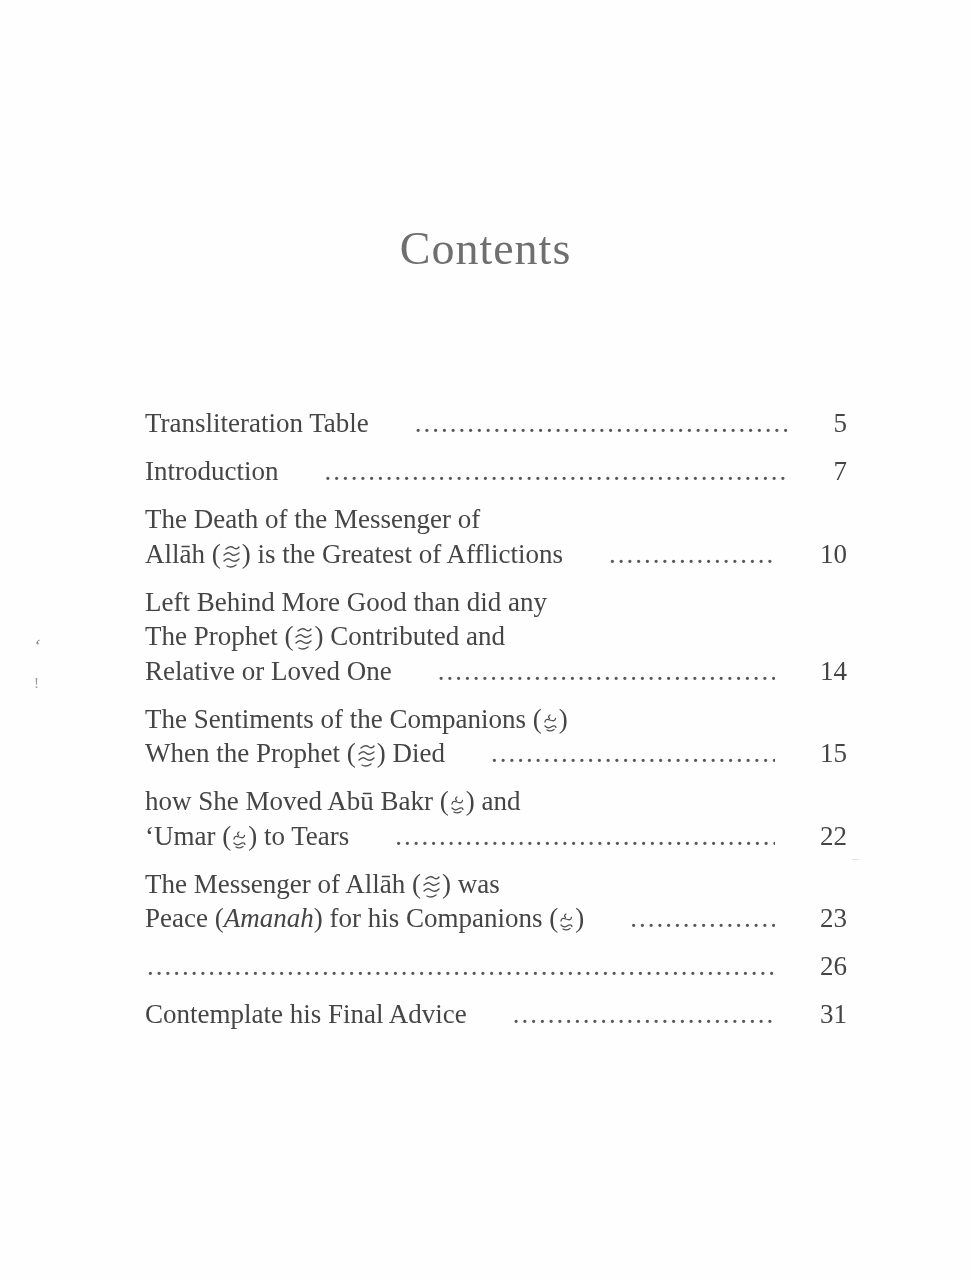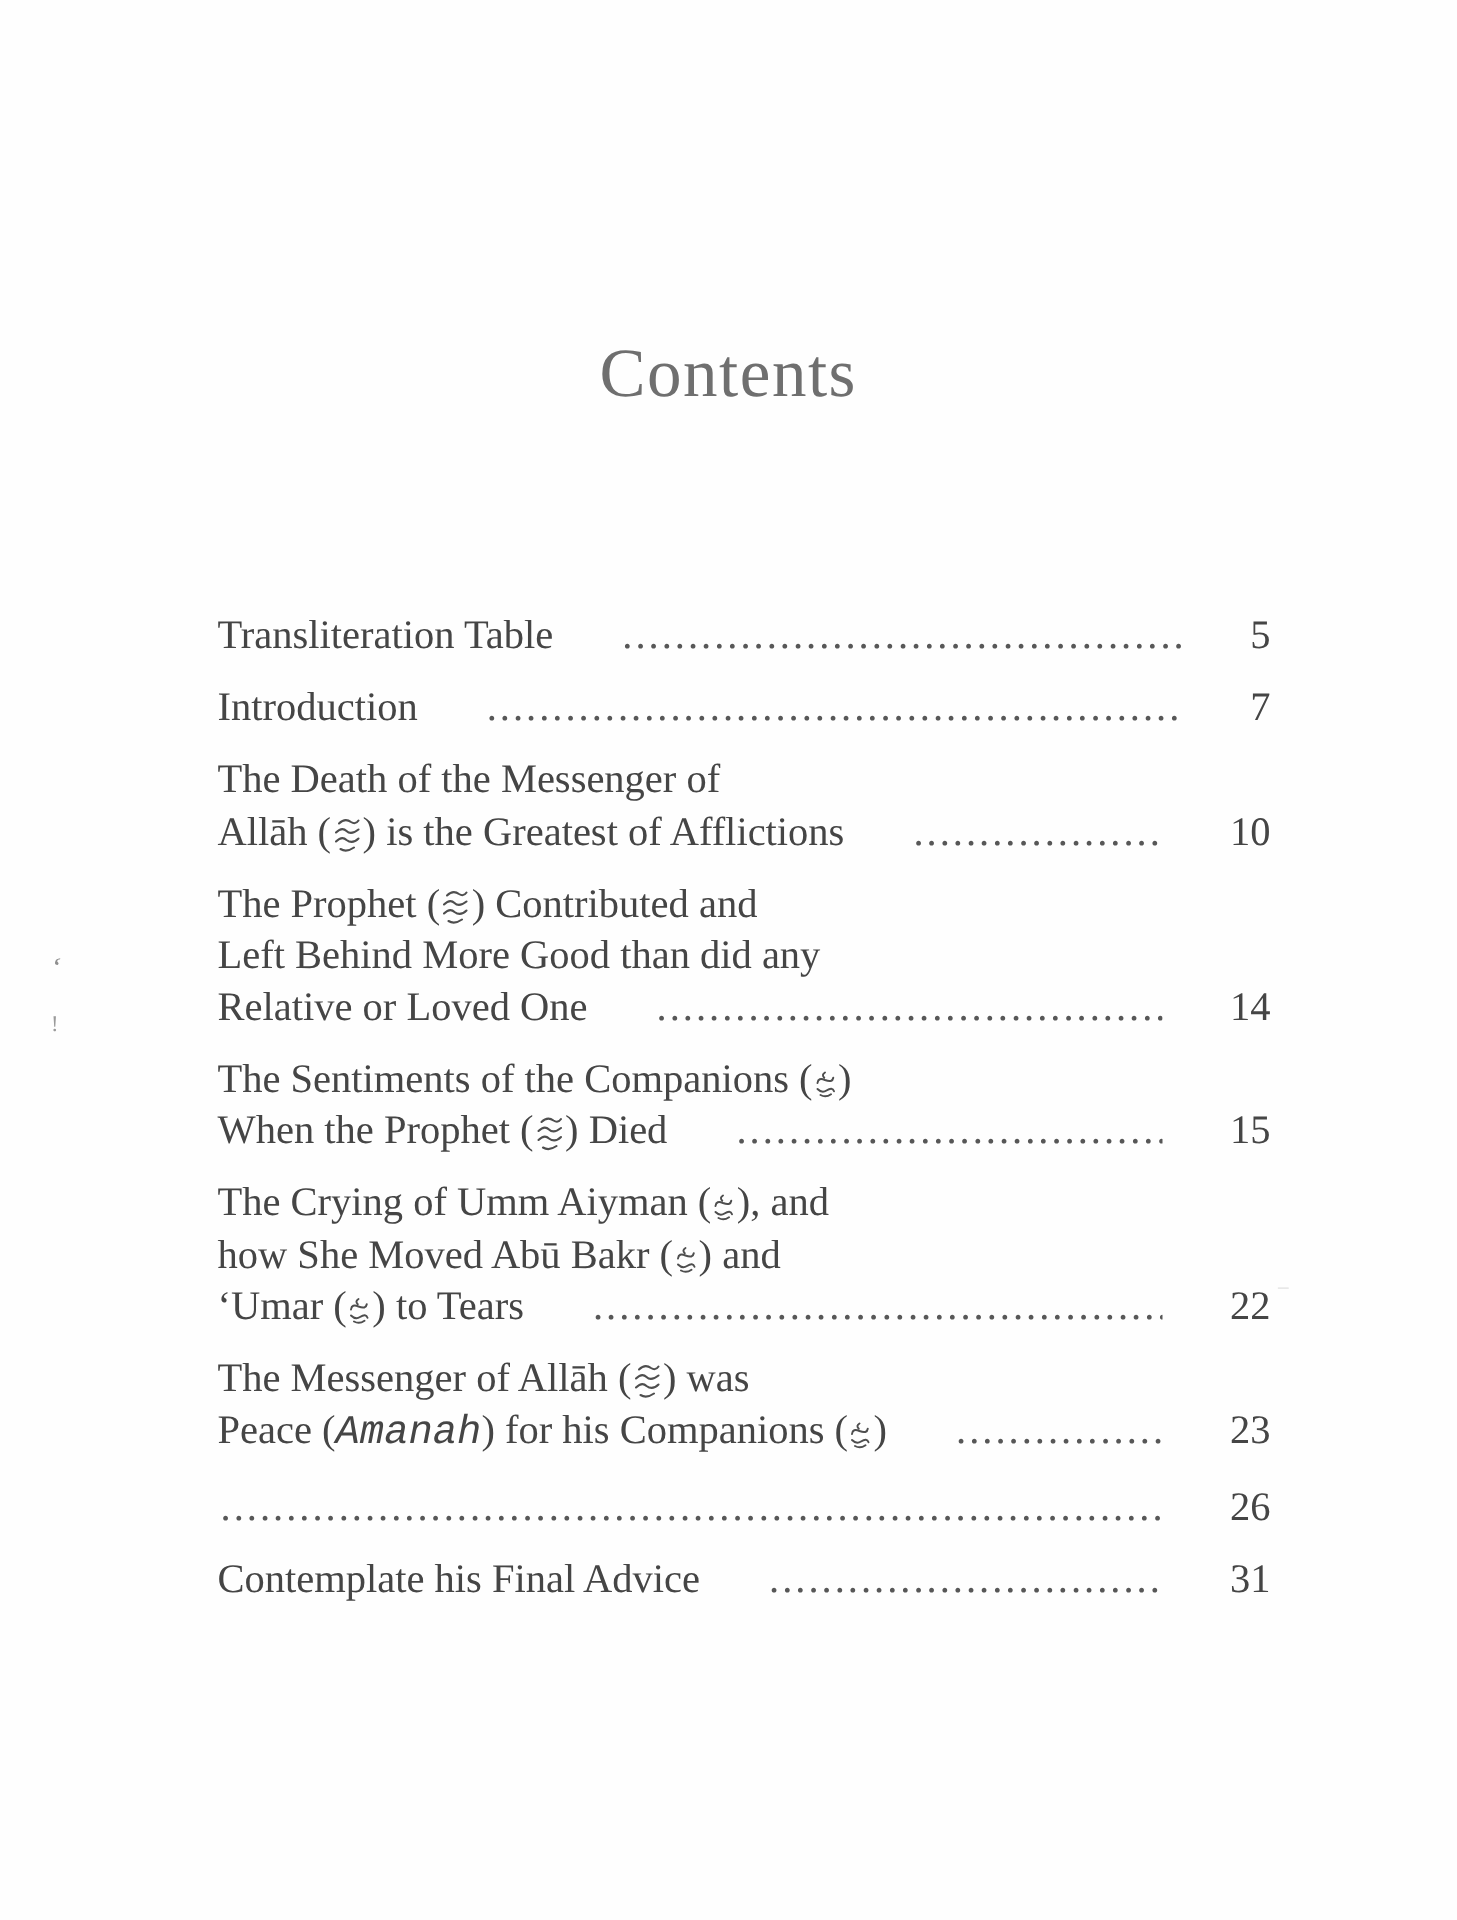--- a/index.html
+++ b/index.html
@@ -56,21 +56,21 @@
   .hon-ra  { vertical-align: -4px; }
   .speck {
     position: absolute;
     color: #8f8f8f;
     font-size: 19px;
     line-height: 1;
   }
   .speck-1 { left: 34px;  top: 636px; transform: rotate(12deg); }
   .speck-2 { left: 34px;  top: 676px; font-size: 15px; color: #9a9a9a; }
   .speck-3 { left: 852px; top: 852px; color: #dcdcdc; font-size: 14px; }
-  i { font-style: italic; font-family: Liberation Mono, monospace; }
+  i { font-style: italic; }
 </style>
 </head>
 <body>
 
 <div class="page">
   <h1 class="toc-title">Contents</h1>
   <div class="toc-list" id="toc-list">
       <div class="toc-entry">
         <div class="toc-line last">
           <span class="line-text">Transliteration Table</span>
@@ -94,29 +94,29 @@
                   <path d="M3 12 Q7 8 10 11 Q13 14 18 10"></path>
                   <path d="M3 18 Q7 14 10 17 Q14 20 18 16"></path>
                   <path d="M6 23 Q10 25.5 15 22"></path>
                 </g>
               </svg></span>) is the Greatest of Afflictions</span>
           <span class="dots"></span>
           <span class="page-num">10</span>
         </div>
       </div>
       <div class="toc-entry">
+        <div class="toc-line"><span class="line-text">Left Behind More Good than did any</span></div>
         <div class="toc-line"><span class="line-text">The Prophet (<span class="hon hon-saw"><svg width="21" height="26" viewBox="0 0 21 26" xmlns="http://www.w3.org/2000/svg">
                 <g fill="none" stroke="#4e4e4e" stroke-width="1.4" stroke-linecap="round">
                   <path d="M5 6 Q9 2 13 5 Q16 7 18 4"></path>
                   <path d="M3 12 Q7 8 10 11 Q13 14 18 10"></path>
                   <path d="M3 18 Q7 14 10 17 Q14 20 18 16"></path>
                   <path d="M6 23 Q10 25.5 15 22"></path>
                 </g>
               </svg></span>) Contributed and</span></div>
-        <div class="toc-line"><span class="line-text">Left Behind More Good than did any</span></div>
         <div class="toc-line last">
           <span class="line-text">Relative or Loved One</span>
           <span class="dots"></span>
           <span class="page-num">14</span>
         </div>
       </div>
       <div class="toc-entry">
         <div class="toc-line"><span class="line-text">The Sentiments of the Companions (<span class="hon hon-ra"><svg width="17" height="20" viewBox="0 0 17 20" xmlns="http://www.w3.org/2000/svg">
                 <g fill="none" stroke="#4e4e4e" stroke-width="1.3" stroke-linecap="round">
                   <path d="M8 3 Q5.5 4.5 7.5 6.5"></path>
@@ -132,28 +132,20 @@
                   <path d="M3 12 Q7 8 10 11 Q13 14 18 10"></path>
                   <path d="M3 18 Q7 14 10 17 Q14 20 18 16"></path>
                   <path d="M6 23 Q10 25.5 15 22"></path>
                 </g>
               </svg></span>) Died</span>
           <span class="dots"></span>
           <span class="page-num">15</span>
         </div>
       </div>
       <div class="toc-entry">
-        <div class="toc-line"><span class="line-text">The Crying of Umm Aiyman (<span class="hon hon-ra"><svg width="17" height="20" viewBox="0 0 17 20" xmlns="http://www.w3.org/2000/svg">
-                <g fill="none" stroke="#4e4e4e" stroke-width="1.3" stroke-linecap="round">
-                  <path d="M8 3 Q5.5 4.5 7.5 6.5"></path>
-                  <path d="M3 10 Q3.5 6 8 8 Q13 10 13.5 6.5"></path>
-                  <path d="M3 14 Q6 17 9 15 Q13 12.5 14 15.5"></path>
-                  <path d="M5 18 Q8.5 20 12 17.5"></path>
-                </g>
-              </svg></span>), and</span></div>
         <div class="toc-line"><span class="line-text">how She Moved Abū Bakr (<span class="hon hon-ra"><svg width="17" height="20" viewBox="0 0 17 20" xmlns="http://www.w3.org/2000/svg">
                 <g fill="none" stroke="#4e4e4e" stroke-width="1.3" stroke-linecap="round">
                   <path d="M8 3 Q5.5 4.5 7.5 6.5"></path>
                   <path d="M3 10 Q3.5 6 8 8 Q13 10 13.5 6.5"></path>
                   <path d="M3 14 Q6 17 9 15 Q13 12.5 14 15.5"></path>
                   <path d="M5 18 Q8.5 20 12 17.5"></path>
                 </g>
               </svg></span>) and</span></div>
         <div class="toc-line last">
           <span class="line-text">‘Umar (<span class="hon hon-ra"><svg width="17" height="20" viewBox="0 0 17 20" xmlns="http://www.w3.org/2000/svg">

